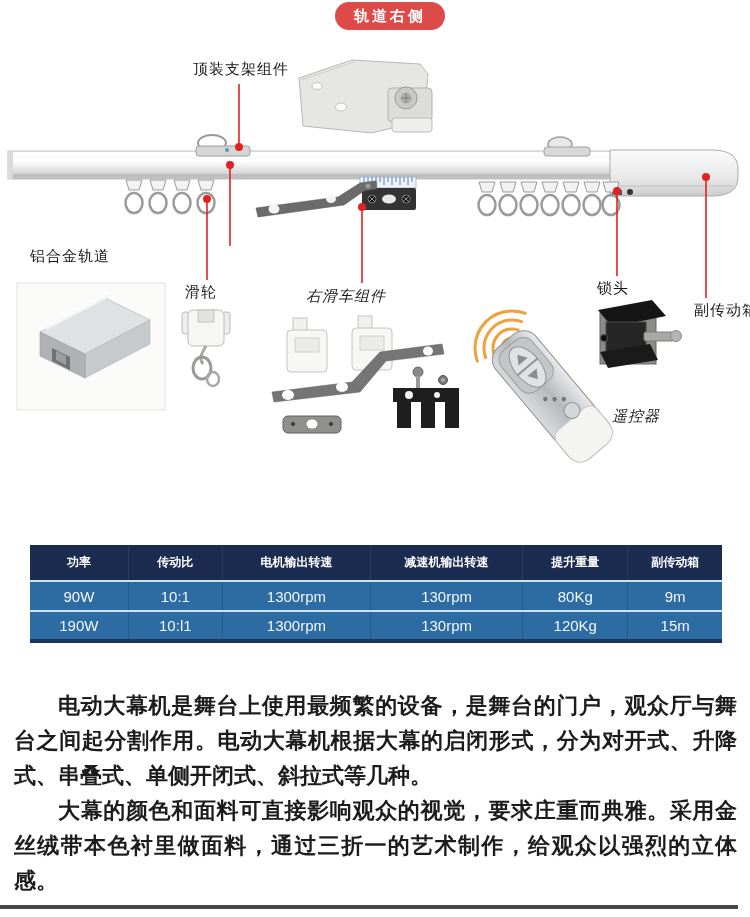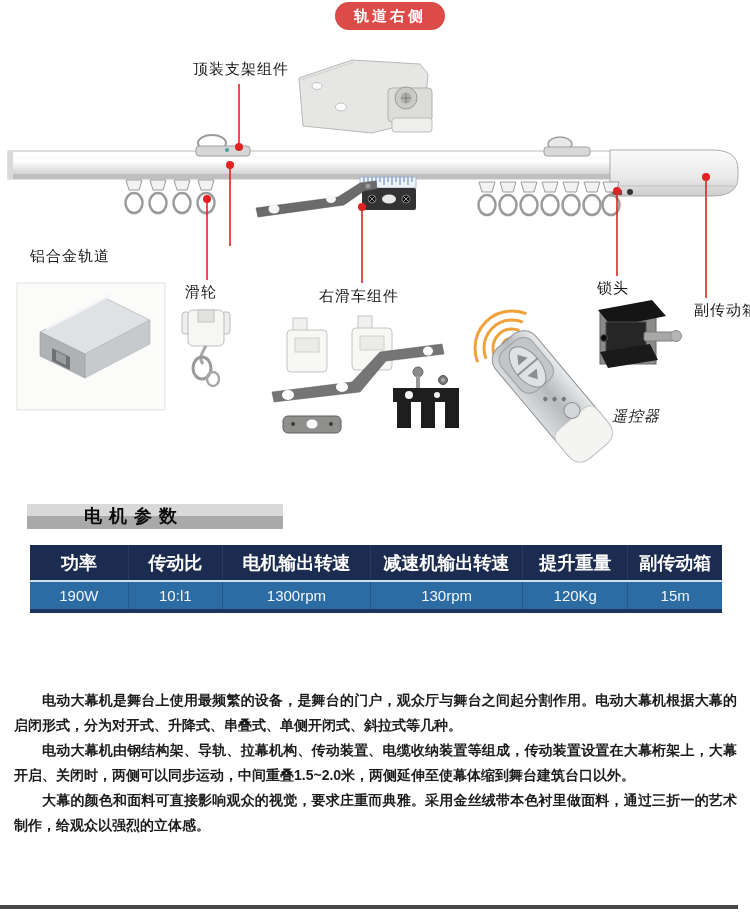--- a/index.html
+++ b/index.html
@@ -27,37 +27,37 @@
     padding-left:57px; line-height:25px;
   }
 
   
   table.spec {
     position:absolute; left:30px; top:545px; width:692px;
     border-collapse:collapse; table-layout:fixed;
     border-bottom:4px solid #1c355e;
   }
   table.spec th {
-    background:var(--tbl-head,#1c2b50); color:#ffffff; font-size:18px; font-weight:bold;
+    background:var(--tbl-head,#1c2b50); color:#ffffff; font-size:12px; font-weight:bold;
     height:36px; text-align:center; border-left:1px solid #2a3a66;
   }
   table.spec th:first-child { border-left:none; }
   table.spec td {
     background:var(--tbl-body,#2d6ba3); color:#f2f6fa; font-size:15px;
     height:30px; text-align:center;
     border-left:1px solid #24598c; border-top:2px solid #cfe2f0;
   }
   table.spec td:first-child { border-left:none; }
   table.spec th:nth-child(1){width:14.2%} table.spec th:nth-child(2){width:13.6%}
   table.spec th:nth-child(3){width:21.4%} table.spec th:nth-child(4){width:22.0%}
   table.spec th:nth-child(5){width:15.2%} table.spec th:nth-child(6){width:13.6%}
 
   
   .desc { position:absolute; left:14px; top:688px; width:723px; color:#1c1c1c; }
-  .desc p { font-size:14px; font-weight:bold; line-height:25px; text-indent:2em; text-align:justify; }
+  .desc p { font-size:22px; font-weight:bold; line-height:35px; text-indent:2em; text-align:justify; }
 
   .bottom-line { position:absolute; left:0; top:905px; width:738px; height:4px; background:#474747; }
 </style>
 </head>
 <body>
 
 <div class="page">
 
   <div class="badge">轨道右侧</div>
 
@@ -261,51 +261,57 @@
         <circle cx="617" cy="191" r="4" stroke="none"></circle>
           <line x1="617" y1="194" x2="617" y2="276"></line>
         <circle cx="706" cy="177" r="4" stroke="none"></circle>
           <line x1="706" y1="181" x2="706" y2="298"></line>
       </g>
     </svg>
 
     <div class="dlabel" style="left:193px; top:60px;">顶装支架组件</div>
     <div class="dlabel" style="left:30px;  top:247px;">铝合金轨道</div>
     <div class="dlabel" style="left:185px; top:283px;">滑轮</div>
-    <div class="dlabel" style="left:319px; top:287px;">右滑车组件</div>
+    <div class="dlabel" style="left:306px; top:287px;font-style:italic;">右滑车组件</div>
     <div class="dlabel" style="left:597px; top:279px;">锁头</div>
     <div class="dlabel" style="left:694px; top:301px;">副传动箱</div>
     <div class="dlabel" style="left:612px; top:407px;font-style:italic;">遥控器</div>
   </div>
 
-  <div class="params-title">电机参数</div>
 
   <table class="spec">
     <thead>
         <tr>
           <th>功率</th>
           <th>传动比</th>
           <th>电机输出转速</th>
           <th>减速机输出转速</th>
           <th>提升重量</th>
           <th>副传动箱</th>
         </tr>
       </thead>
     <tbody>
         <tr>
+          <td>90W</td>
+          <td>10:1</td>
+          <td>1300rpm</td>
+          <td>130rpm</td>
+          <td>80Kg</td>
+          <td>9m</td>
+        </tr>
+        <tr>
           <td>190W</td>
           <td>10:l1</td>
           <td>1300rpm</td>
           <td>130rpm</td>
           <td>120Kg</td>
           <td>15m</td>
         </tr>
       </tbody>
   </table>
 
   <div class="desc">
     <p>电动大幕机是舞台上使用最频繁的设备，是舞台的门户，观众厅与舞台之间起分割作用。电动大幕机根据大幕的启闭形式，分为对开式、升降式、串叠式、单侧开闭式、斜拉式等几种。</p>
-    <p>电动大幕机由钢结构架、导轨、拉幕机构、传动装置、电缆收纳装置等组成，传动装置设置在大幕桁架上，大幕开启、关闭时，两侧可以同步运动，中间重叠1.5~2.0米，两侧延伸至使幕体缩到舞台建筑台口以外。</p>
     <p>大幕的颜色和面料可直接影响观众的视觉，要求庄重而典雅。采用金丝绒带本色衬里做面料，通过三折一的艺术制作，给观众以强烈的立体感。</p>
   </div>
 
   <div class="bottom-line"></div>
 </div>
 
 </body></html>

